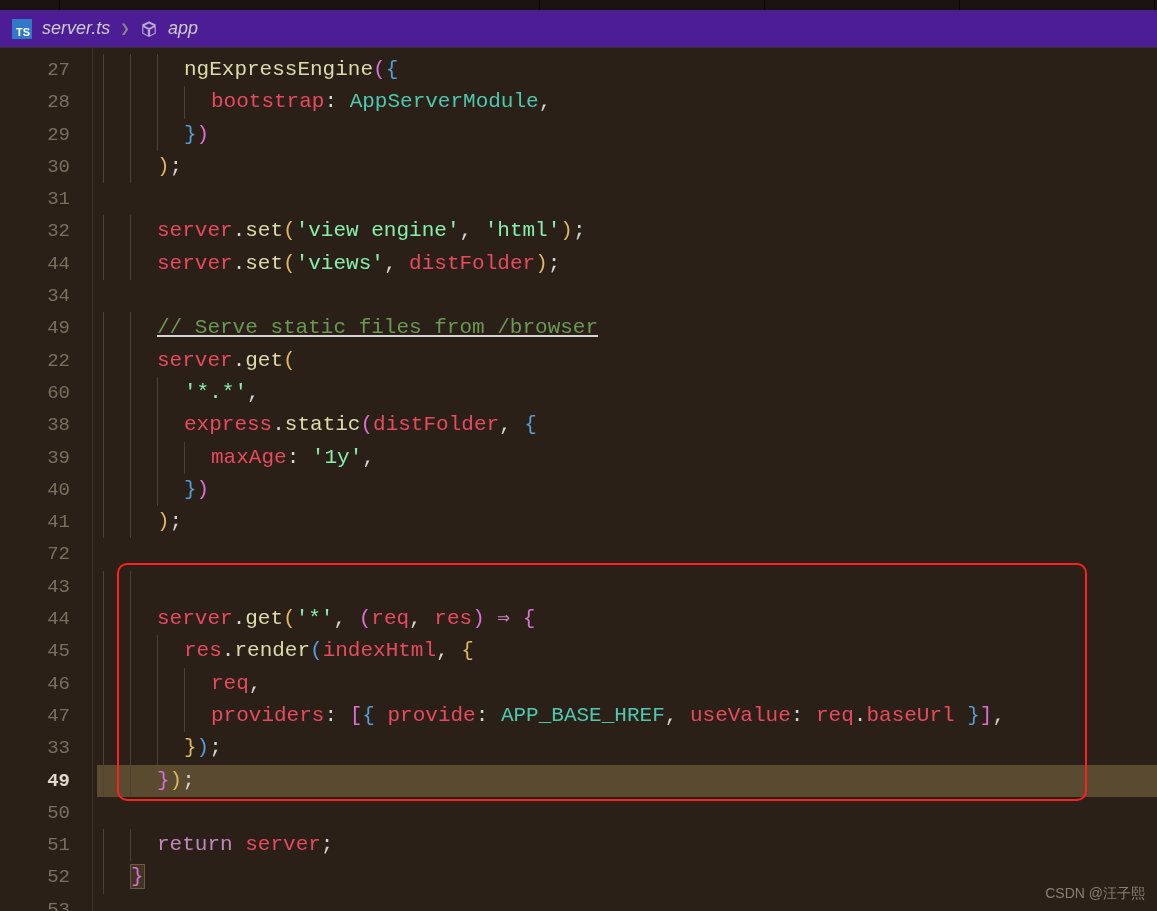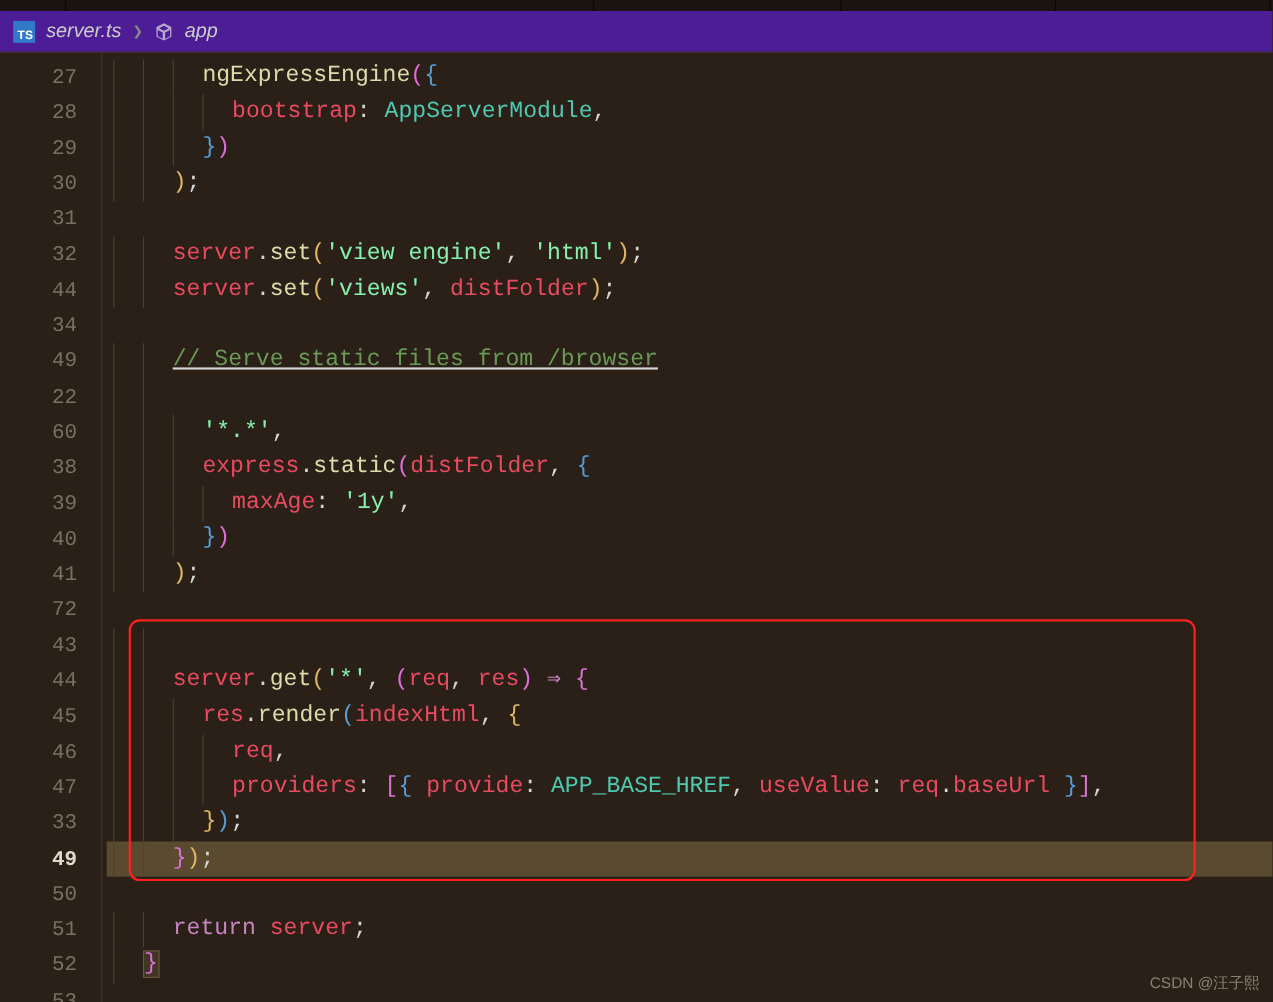--- a/index.html
+++ b/index.html
@@ -193,21 +193,21 @@
   <div class="code-area" id="code-area">
       <div class="code-line"><span class="indent-guide" style="left: 6px;"></span><span class="indent-guide" style="left: 33px;"></span><span class="indent-guide" style="left: 60px;"></span><span style="padding-left: 87px;"><span class="tk-fn">ngExpressEngine</span><span class="tk-brace-p">(</span><span class="tk-brace-b">{</span></span></div>
       <div class="code-line"><span class="indent-guide" style="left: 6px;"></span><span class="indent-guide" style="left: 33px;"></span><span class="indent-guide" style="left: 60px;"></span><span class="indent-guide" style="left: 87px;"></span><span style="padding-left: 114px;"><span class="tk-prop">bootstrap</span><span class="tk-punc">:</span><span> </span><span class="tk-type">AppServerModule</span><span class="tk-punc">,</span></span></div>
       <div class="code-line"><span class="indent-guide" style="left: 6px;"></span><span class="indent-guide" style="left: 33px;"></span><span class="indent-guide" style="left: 60px;"></span><span style="padding-left: 87px;"><span class="tk-brace-b">}</span><span class="tk-brace-p">)</span></span></div>
       <div class="code-line"><span class="indent-guide" style="left: 6px;"></span><span class="indent-guide" style="left: 33px;"></span><span style="padding-left: 60px;"><span class="tk-brace-y">)</span><span class="tk-punc">;</span></span></div>
       <div class="code-line"><span style="padding-left: 6px;"></span></div>
       <div class="code-line"><span class="indent-guide" style="left: 6px;"></span><span class="indent-guide" style="left: 33px;"></span><span style="padding-left: 60px;"><span class="tk-var">server</span><span class="tk-punc">.</span><span class="tk-method">set</span><span class="tk-brace-y">(</span><span class="tk-str">'view engine'</span><span class="tk-punc">, </span><span class="tk-str">'html'</span><span class="tk-brace-y">)</span><span class="tk-punc">;</span></span></div>
       <div class="code-line"><span class="indent-guide" style="left: 6px;"></span><span class="indent-guide" style="left: 33px;"></span><span style="padding-left: 60px;"><span class="tk-var">server</span><span class="tk-punc">.</span><span class="tk-method">set</span><span class="tk-brace-y">(</span><span class="tk-str">'views'</span><span class="tk-punc">, </span><span class="tk-var">distFolder</span><span class="tk-brace-y">)</span><span class="tk-punc">;</span></span></div>
       <div class="code-line"><span style="padding-left: 6px;"></span></div>
       <div class="code-line"><span class="indent-guide" style="left: 6px;"></span><span class="indent-guide" style="left: 33px;"></span><span style="padding-left: 60px; text-decoration: underline;"><span class="tk-comment">// Serve static files from /browser</span></span></div>
-      <div class="code-line"><span class="indent-guide" style="left: 6px;"></span><span class="indent-guide" style="left: 33px;"></span></div>
+      <div class="code-line"><span class="indent-guide" style="left: 6px;"></span><span class="indent-guide" style="left: 33px;"></span><span style="padding-left: 60px;"><span class="tk-var">server</span><span class="tk-punc">.</span><span class="tk-method">get</span><span class="tk-brace-y">(</span></span></div>
       <div class="code-line"><span class="indent-guide" style="left: 6px;"></span><span class="indent-guide" style="left: 33px;"></span><span class="indent-guide" style="left: 60px;"></span><span style="padding-left: 87px;"><span class="tk-str">'*.*'</span><span class="tk-punc">,</span></span></div>
       <div class="code-line"><span class="indent-guide" style="left: 6px;"></span><span class="indent-guide" style="left: 33px;"></span><span class="indent-guide" style="left: 60px;"></span><span style="padding-left: 87px;"><span class="tk-var">express</span><span class="tk-punc">.</span><span class="tk-method">static</span><span class="tk-brace-p">(</span><span class="tk-var">distFolder</span><span class="tk-punc">, </span><span class="tk-brace-b">{</span></span></div>
       <div class="code-line"><span class="indent-guide" style="left: 6px;"></span><span class="indent-guide" style="left: 33px;"></span><span class="indent-guide" style="left: 60px;"></span><span class="indent-guide" style="left: 87px;"></span><span style="padding-left: 114px;"><span class="tk-prop">maxAge</span><span class="tk-punc">:</span><span> </span><span class="tk-str">'1y'</span><span class="tk-punc">,</span></span></div>
       <div class="code-line"><span class="indent-guide" style="left: 6px;"></span><span class="indent-guide" style="left: 33px;"></span><span class="indent-guide" style="left: 60px;"></span><span style="padding-left: 87px;"><span class="tk-brace-b">}</span><span class="tk-brace-p">)</span></span></div>
       <div class="code-line"><span class="indent-guide" style="left: 6px;"></span><span class="indent-guide" style="left: 33px;"></span><span style="padding-left: 60px;"><span class="tk-brace-y">)</span><span class="tk-punc">;</span></span></div>
       <div class="code-line"><span style="padding-left: 6px;"></span></div>
       <div class="code-line"><span class="indent-guide" style="left: 6px;"></span><span class="indent-guide" style="left: 33px;"></span></div>
       <div class="code-line"><span class="indent-guide" style="left: 6px;"></span><span class="indent-guide" style="left: 33px;"></span><span style="padding-left: 60px;"><span class="tk-var">server</span><span class="tk-punc">.</span><span class="tk-method">get</span><span class="tk-brace-y">(</span><span class="tk-str">'*'</span><span class="tk-punc">, </span><span class="tk-brace-p">(</span><span class="tk-param">req</span><span class="tk-punc">, </span><span class="tk-param">res</span><span class="tk-brace-p">)</span><span> </span><span class="tk-kw">⇒</span><span> </span><span class="tk-brace-p">{</span></span></div>
       <div class="code-line"><span class="indent-guide" style="left: 6px;"></span><span class="indent-guide" style="left: 33px;"></span><span class="indent-guide" style="left: 60px;"></span><span style="padding-left: 87px;"><span class="tk-var">res</span><span class="tk-punc">.</span><span class="tk-method">render</span><span class="tk-brace-b">(</span><span class="tk-var">indexHtml</span><span class="tk-punc">, </span><span class="tk-brace-y">{</span></span></div>
       <div class="code-line"><span class="indent-guide" style="left: 6px;"></span><span class="indent-guide" style="left: 33px;"></span><span class="indent-guide" style="left: 60px;"></span><span class="indent-guide" style="left: 87px;"></span><span style="padding-left: 114px;"><span class="tk-prop">req</span><span class="tk-punc">,</span></span></div>

